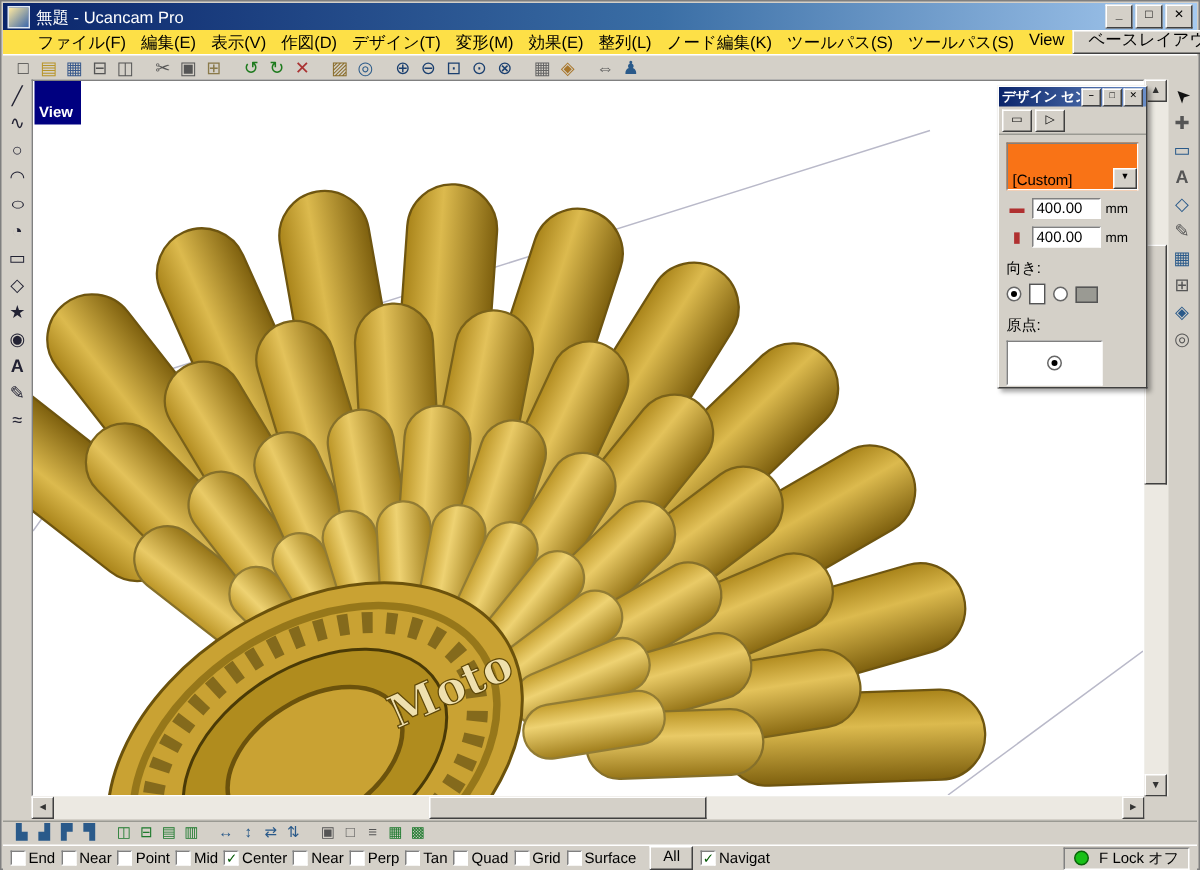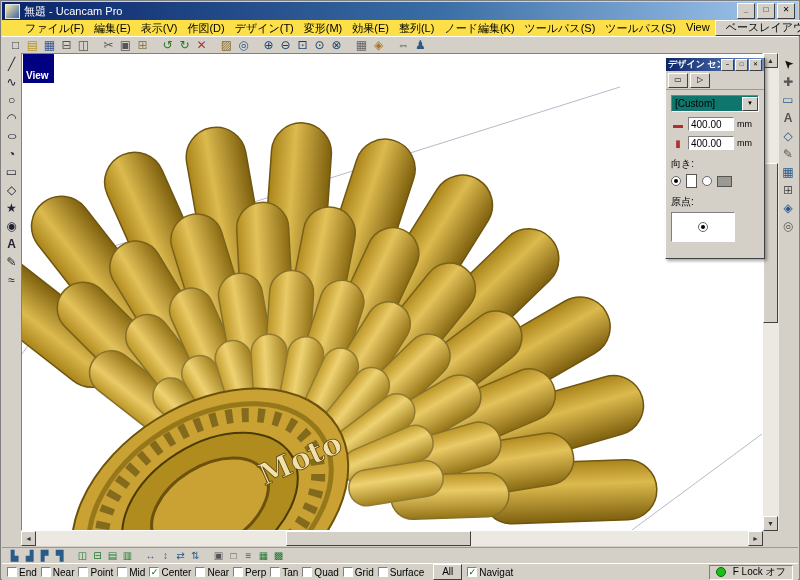--- a/index.html
+++ b/index.html
@@ -61,22 +61,22 @@
     z-index:10;box-sizing:border-box}
   .ptitle{height:13px;background:linear-gradient(90deg,#0a246a,#6a8ec8);color:#fff;font-size:9px;
     display:flex;align-items:center;padding:0 2px;font-weight:bold}
   .ptxt{flex:1;white-space:nowrap;overflow:hidden}
   .pwbtn{width:11px;height:10px;background:#d4d0c8;border:1px solid;border-color:#fff #404040 #404040 #fff;
     font-size:6px;line-height:8px;text-align:center;color:#000;margin-left:1px;flex:none}
   .ptabs{height:16px;display:flex;gap:2px;padding:1px 2px;border-bottom:1px solid #9a9a93;align-items:center}
   .ptab{width:18px;height:13px;border:1px solid;border-color:#fff #404040 #404040 #fff;font-size:8px;
     text-align:center;line-height:11px;background:#d4d0c8}
   .pbody{padding:5px 5px 0 5px;font-size:10px}
-  .pdrop{height:17px;background:#0f766e;border:1px solid;border-color:#808080 #fff #fff #808080;
-    display:flex;align-items:center;font-size:10px;padding-left:3px;box-sizing:border-box}
+  .pdrop{height:32px;background:#f97316;border:1px solid;border-color:#808080 #fff #fff #808080;
+    display:flex;align-items:flex-end;font-size:10px;padding-left:3px;box-sizing:border-box}
   .da{margin-left:auto;width:14px;height:12px;background:#d4d0c8;border:1px solid;
     border-color:#fff #404040 #404040 #fff;font-size:6px;text-align:center;line-height:11px}
   .prow{display:flex;align-items:center;margin-top:5px;gap:3px}
   .dimicon{color:#b03030;font-size:10px;width:14px;text-align:center}
   .pinput{width:46px;height:14px;border:1px solid;border-color:#808080 #fff #fff #808080;
     font-size:10px;padding:0 2px;font-family:inherit;box-sizing:border-box;background:#fff}
   .punit{font-size:9px}
   .plabel{margin-top:7px;font-size:10px}
   .porient{display:flex;align-items:center;gap:5px;margin-top:3px}
   .radio{width:10px;height:10px;border-radius:50%;background:#fff;border:1px solid #666;position:relative;flex:none;box-sizing:border-box}

